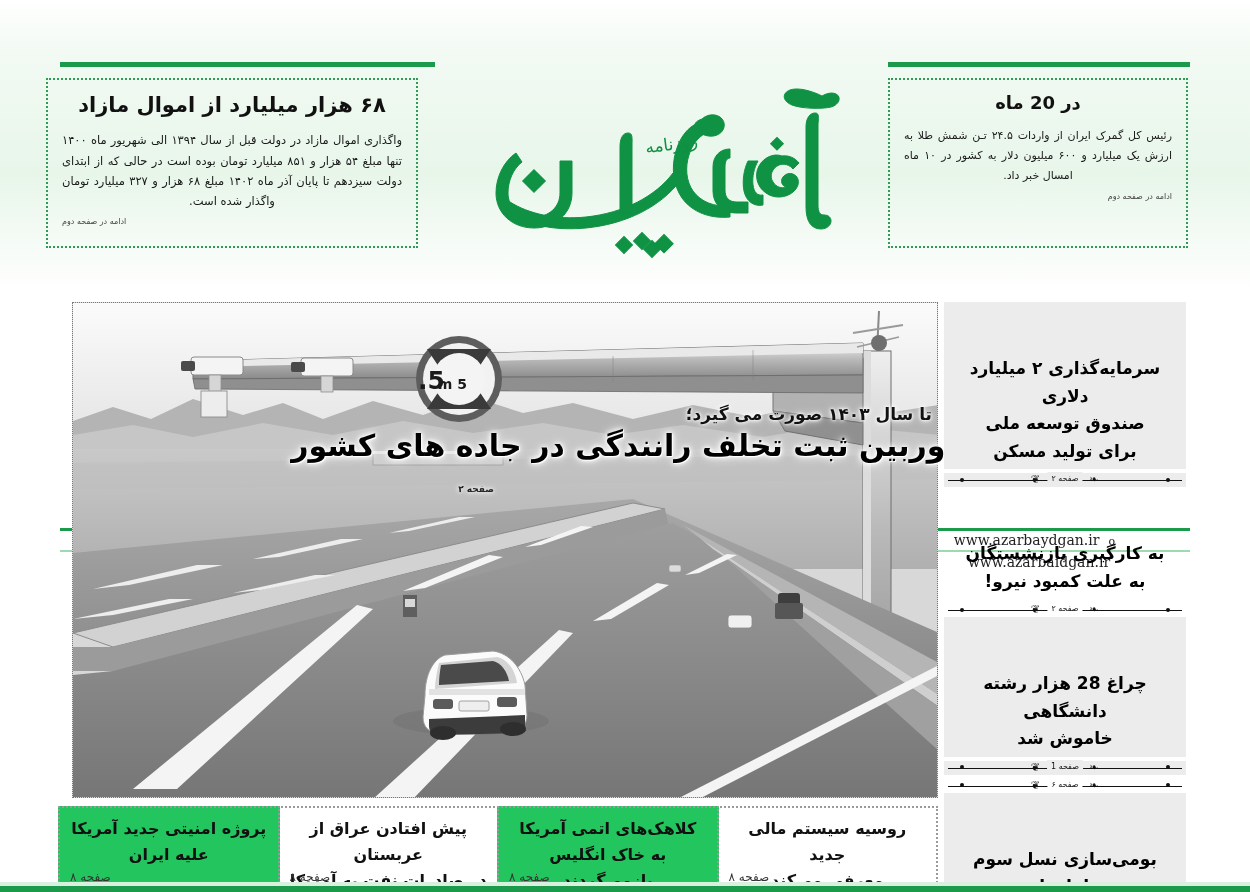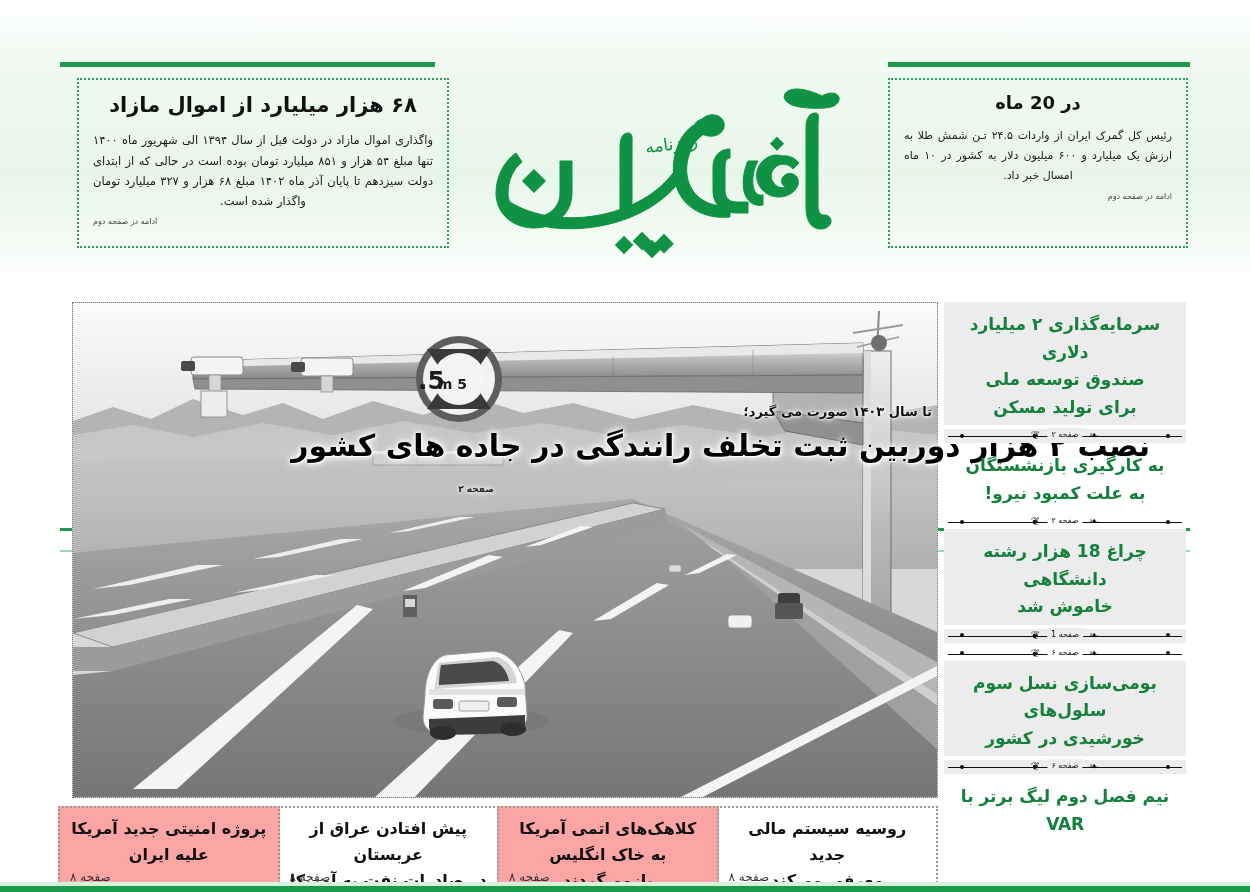--- a/index.html
+++ b/index.html
@@ -27,21 +27,21 @@
   .gr-left{left:60px;top:62px;width:375px;}
   .gr-right{left:888px;top:62px;width:302px;}
 
   .teaser{
     position:absolute;
     border:2px dotted #2f9c55;
     background:transparent;
     box-sizing:border-box;
     padding:10px 14px 6px 14px;
   }
-  .teaser-left{left:77px;top:78px;width:372px;height:170px;}
+  .teaser-left{left:46px;top:78px;width:372px;height:170px;}
   .teaser-right{left:888px;top:78px;width:300px;height:170px;}
 
   .teaser-hl{
     font-weight:bold;
     color:#111;
     text-align:center;
     line-height:1.48;
     letter-spacing:-0.2px;
   }
   .teaser-left .teaser-hl{font-size:21px;}
@@ -105,21 +105,21 @@
     position:absolute;left:72px;top:302px;width:866px;height:496px;
     border:1px dotted #7a7a7a;
     box-sizing:border-box;
     overflow:hidden;
     background:#d8d8d8;
   }
   .photo-svg{position:absolute;left:0;top:0;}
 
   .kicker{
     position:absolute;right:318px;top:404px;
-    font-size:13px;font-weight:bold;color:#111;
+    font-size:17px;font-weight:bold;color:#111;
     text-shadow:0 0 4px #fff,0 0 8px #fff,0 0 3px #fff;
     white-space:nowrap;
   }
   .main-headline{
     position:absolute;right:100px;top:428px;
     font-size:30px;font-weight:bold;color:#000;
     letter-spacing:-0.5px;
     white-space:nowrap;
     text-shadow:0 0 6px #fff,0 0 12px #fff,0 0 4px #fff,1px 1px 0 #fff;
   }
@@ -134,22 +134,23 @@
     position:absolute;left:944px;top:302px;width:242px;height:586px;
   }
   .sb-item{
     position:relative;
     box-sizing:border-box;
     padding:9px 4px 4px 4px;
     text-align:center;
   }
   .sb-item.shade{background:#ececec;}
   .sb-hl{
-    font-size:17px;font-weight:bold;color:#15803d;line-height:1.62;
+    font-size:17px;font-weight:bold;color:#000000;line-height:1.62;
     letter-spacing:-0.2px;
+    margin-top:44px;
   }
   .sb-sep{
     position:relative;height:14px;margin-top:4px;
   }
   .sb-sep .line{
     position:absolute;left:4px;right:4px;top:7px;height:1px;background:#111;
   }
   .sb-sep .dotl,.sb-sep .dotr{
     position:absolute;top:4.5px;width:4px;height:4px;border-radius:50%;background:#111;
   }
@@ -177,21 +178,21 @@
   }
   .bt-cell{
     position:relative;
     flex:1 1 0;
     box-sizing:border-box;
     border:2px dotted #9a9a9a;
     margin-left:-2px;
     padding:8px 10px 4px 10px;
     text-align:center;
   }
-  .bt-cell.shade{background:#fca5a5;}
+  .bt-cell.shade{background:#22c55e;}
   .bt-hl{
     font-size:16px;font-weight:bold;color:#111;line-height:1.62;
     letter-spacing:-0.2px;
   }
   .bt-page{
     position:absolute;left:10px;bottom:4px;
     font-size:12px;color:#333;
   }
 
   .bottom-green{
@@ -442,21 +443,21 @@
       <div class="line"></div>
       <div class="dotl"></div>
       <div class="dotr"></div>
       <div class="orn orn-l">❦</div>
       <div class="orn orn-r">❧</div>
       <div class="pagetag">صفحه ۲</div>
     </div>
 
     <div class="sb-item shade">
       <div class="sb-hl">
-        <div>چراغ 18 هزار رشته دانشگاهی</div>
+        <div>چراغ 28 هزار رشته دانشگاهی</div>
         <div>خاموش شد</div>
       </div>
     </div>
     <div class="sb-sep sep-bg-shade">
       <div class="line"></div>
       <div class="dotl"></div>
       <div class="dotr"></div>
       <div class="orn orn-l">❦</div>
       <div class="orn orn-r">❧</div>
       <div class="pagetag">صفحه 1</div>

